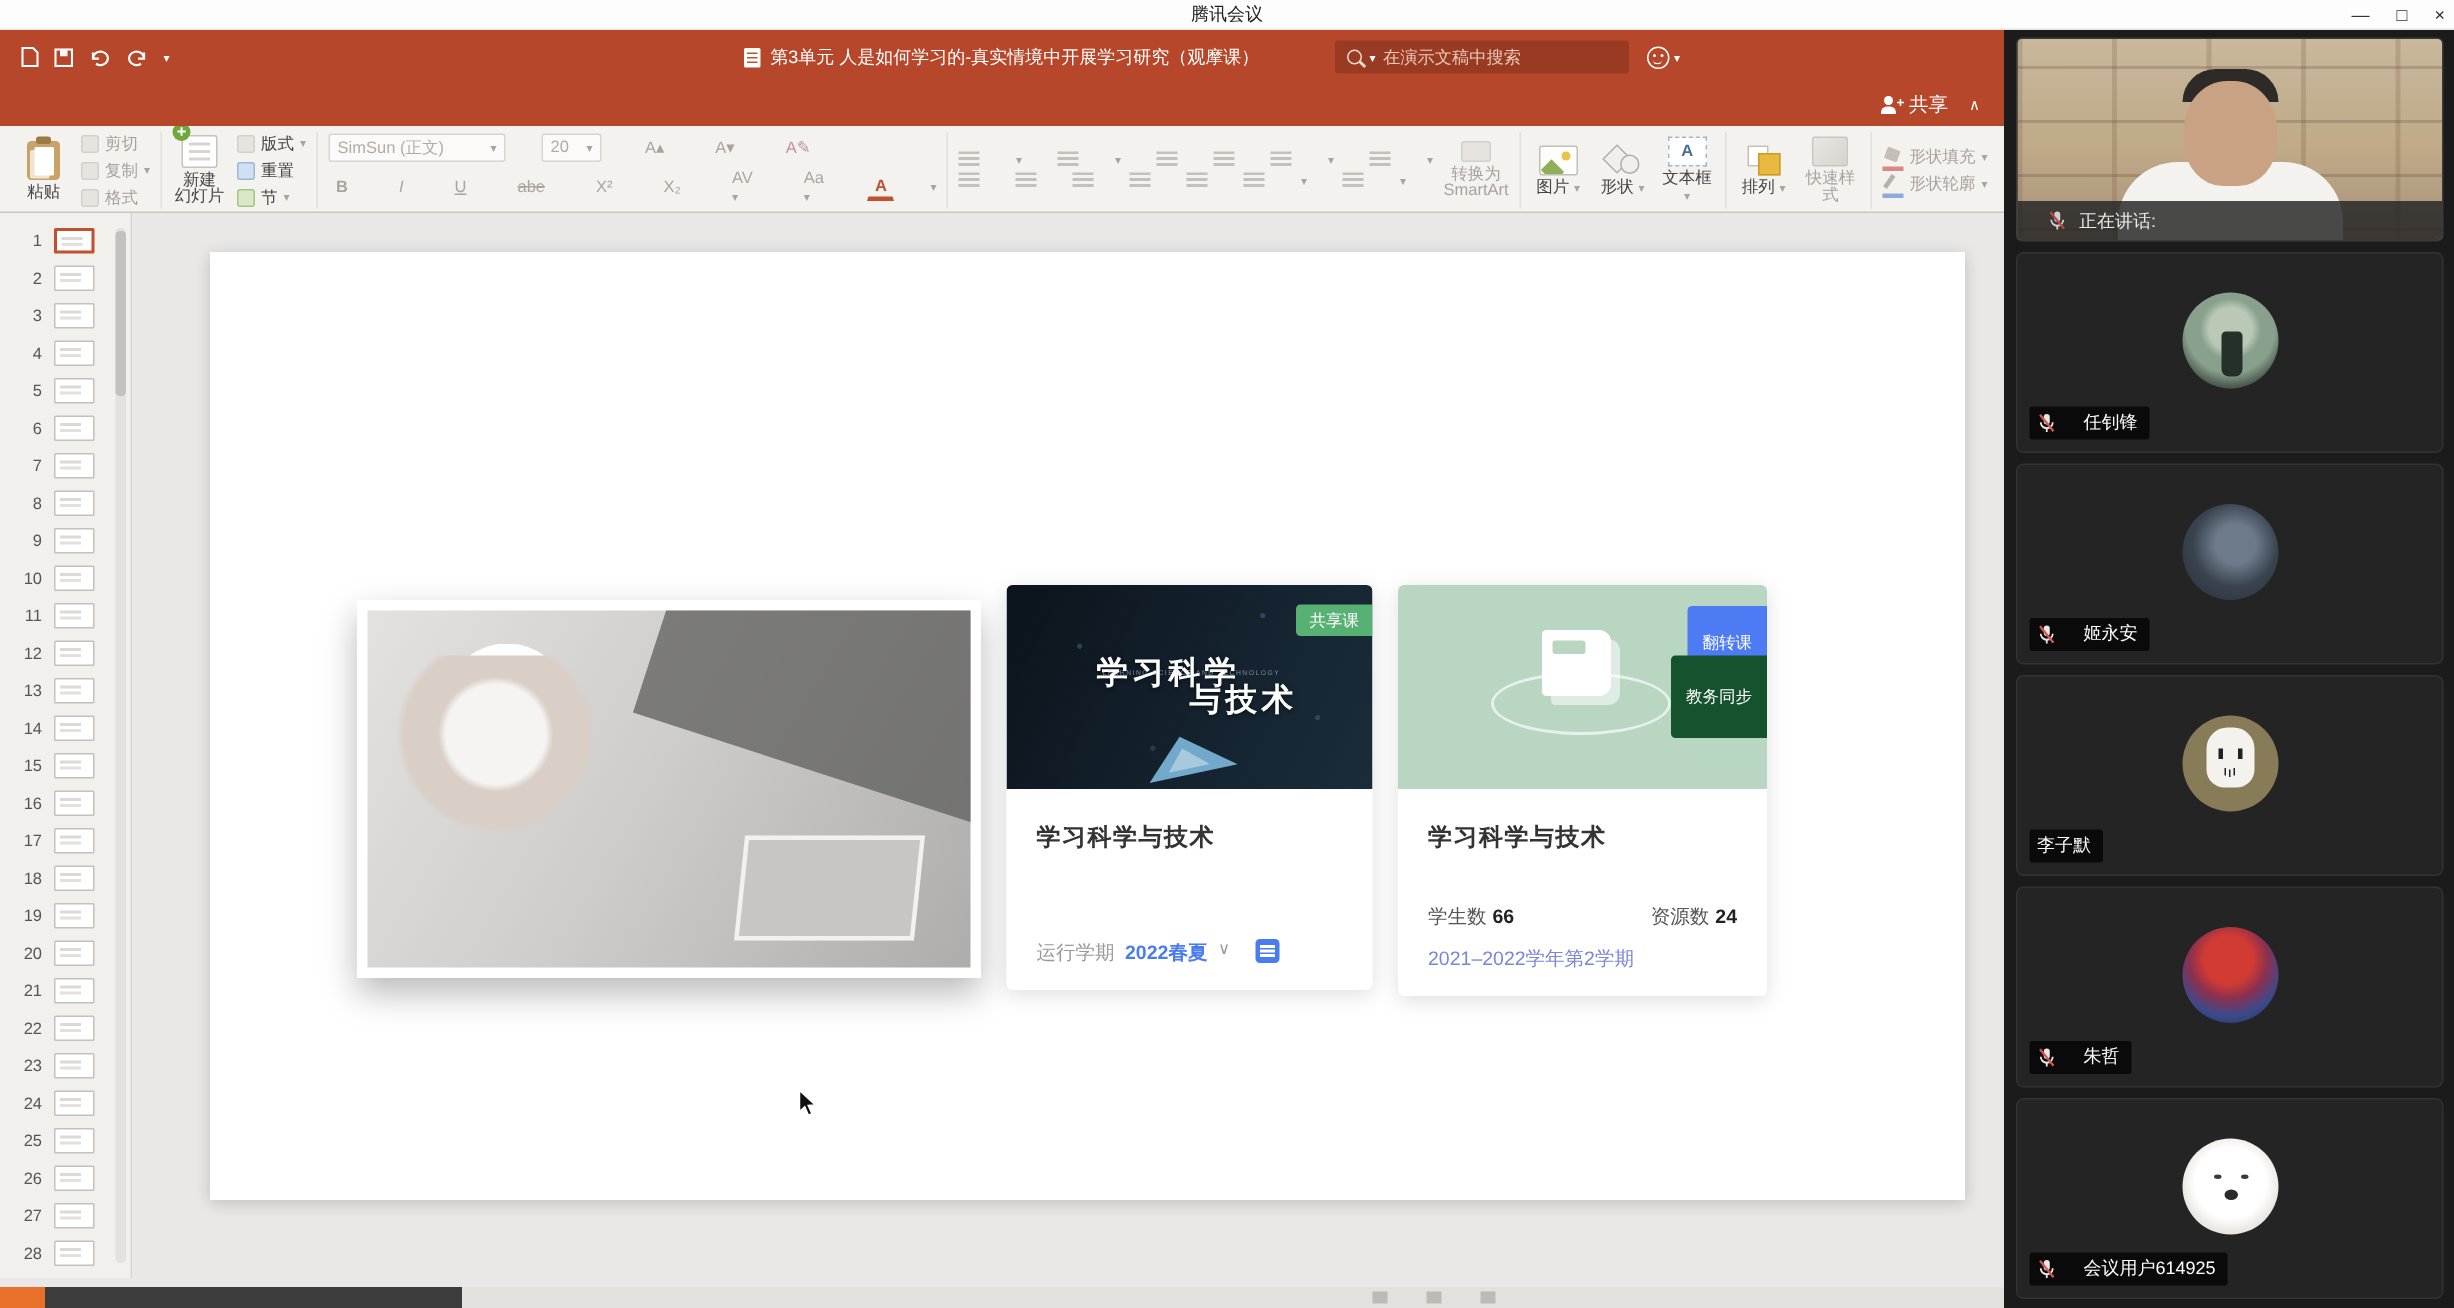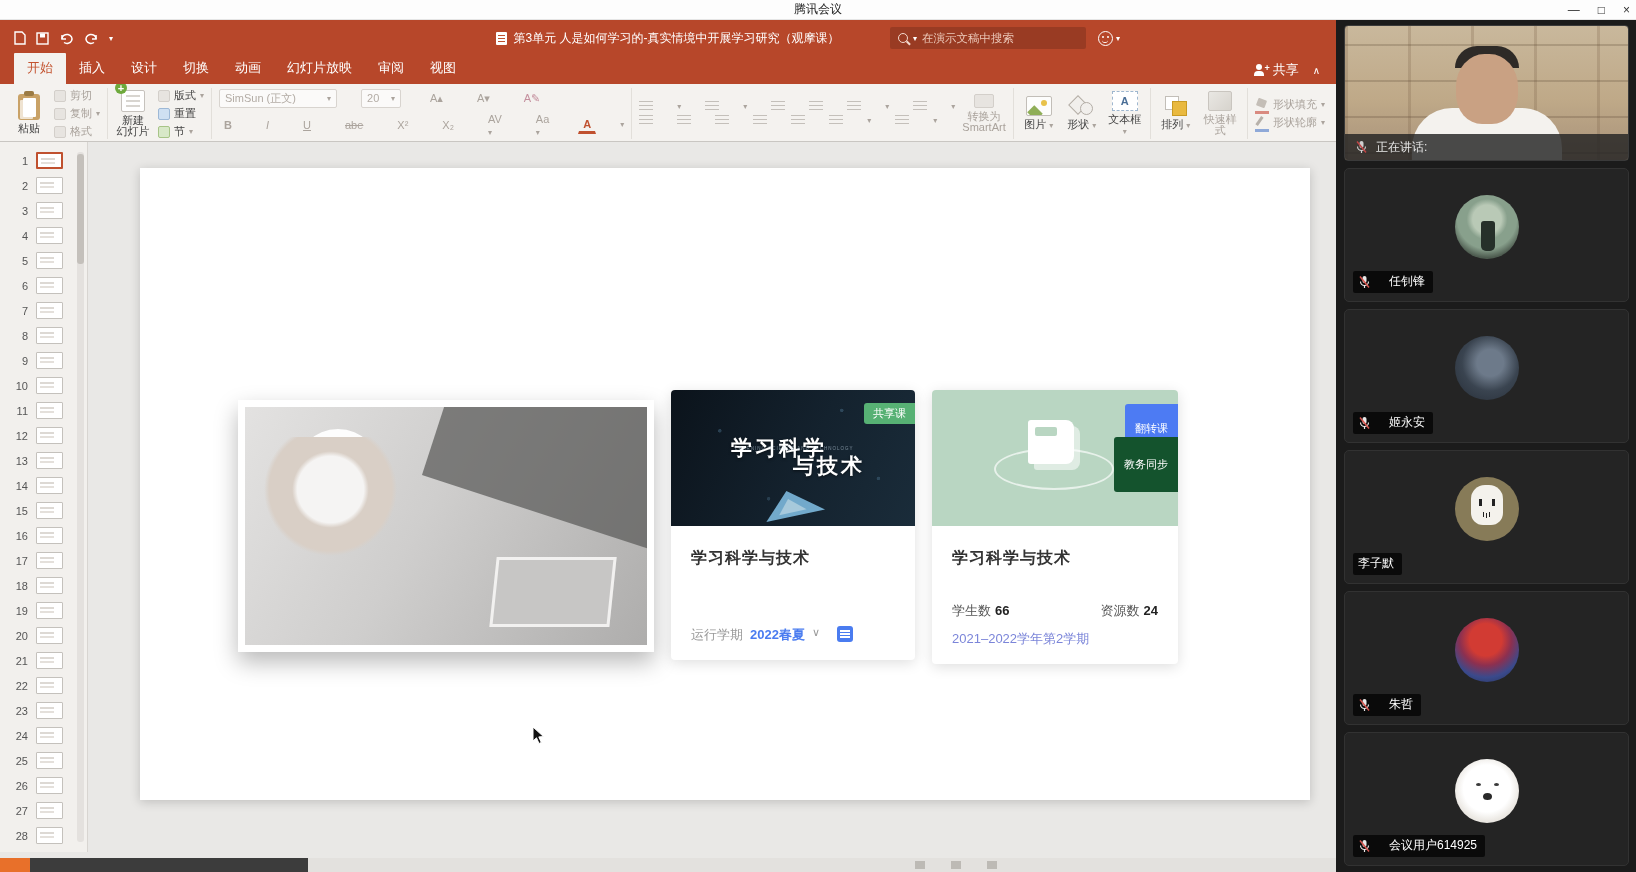--- a/index.html
+++ b/index.html
@@ -150,21 +150,21 @@
   .ppt-bottom .view-ics i { width:10px; height:8px; background:#bdbab5; display:block; }
 
   
   .video-tile { position:relative; height:136px; border-radius:4px; overflow:hidden; background:linear-gradient(180deg,#c9b89c 0%,#bfa988 55%,#a8927a 100%); flex:none; border:1px solid #3a3a3a; }
   .video-tile .shelf { position:absolute; inset:0; background:
      linear-gradient(rgba(90,70,50,.25) 0 2px, transparent 2px 34px) 0 18px/100% 36px,
      linear-gradient(90deg, rgba(120,95,70,.25) 0 3px, transparent 3px 60px) 0 0/63px 100%; }
   .video-tile .shirt { position:absolute; left:50%; bottom:-8px; transform:translateX(-50%); width:150px; height:60px; background:#f4f2ee; border-radius:40px 40px 0 0; }
   .video-tile .head { position:absolute; left:50%; bottom:36px; transform:translateX(-50%); width:62px; height:70px; background:#c9a183; border-radius:46% 46% 42% 42%; }
   .video-tile .hair { position:absolute; left:50%; bottom:92px; transform:translateX(-50%); width:64px; height:22px; background:#2e2a27; border-radius:30px 30px 0 0; }
-  .speak-bar { position:absolute; left:0; right:0; bottom:0; height:26px; background:rgba(35,35,35,.82); display:flex; align-items:center; gap:8px; padding:0 10px; color:#e8e8e8; font-size:12px; }
+  .speak-bar { position:absolute; left:0; right:0; bottom:0; height:26px; background:rgba(35,35,35,.82); display:flex; align-items:center; gap:8px; padding:0 20px; color:#e8e8e8; font-size:12px; }
 
   .p-tile { position:relative; flex:1; background:#242424; border-radius:5px; border:1px solid #323232; overflow:hidden; }
   .avatar { position:absolute; left:50%; top:44%; transform:translate(-50%,-50%); width:64px; height:64px; border-radius:50%; }
   .av-vase-plant { background:radial-gradient(circle at 50% 38%, #b9c9b6 0 28%, #88a08c 40% 58%, #4e5c50 75% 100%); }
   .av-vase-plant::after { content:""; position:absolute; left:26px; top:26px; width:14px; height:30px; background:#26302a; border-radius:3px 3px 5px 5px; }
   .av-cartoon-face { background:radial-gradient(circle at 50% 50%, #877b58 0 100%); }
   .av-cartoon-face::before { content:""; position:absolute; left:16px; top:8px; width:32px; height:40px; background:#f4f2ec; border-radius:14px 14px 12px 12px; }
   .av-cartoon-face::after { content:""; position:absolute; left:24px; top:22px; width:3px; height:7px; background:#222; box-shadow:13px 0 0 #222, 3px 12px 0 -1px #222, 6px 13px 0 -1px #222, 9px 12px 0 -1px #222; }
   .av-person-silhouette { background:radial-gradient(circle at 55% 42%, #6d7a8a 0 26%, #3a4450 55%, #252c36 100%); }
   .av-spiderman { background:radial-gradient(circle at 48% 34%, #d23b33 0 30%, #8c3050 48%, #3a4a8c 70%, #232b4a 100%); }
@@ -220,30 +220,20 @@
           <span class="caret">▾</span>
           <span>在演示文稿中搜索</span>
         </div>
         <div class="smiley-btn">
           <span class="smiley"></span>
           <span class="caret">▾</span>
         </div>
       </div>
 
       <div class="tab-row">
-        <div id="tabs-container" style="display:flex;">
-            <div class="tab active">开始</div>
-            <div class="tab">插入</div>
-            <div class="tab">设计</div>
-            <div class="tab">切换</div>
-            <div class="tab">动画</div>
-            <div class="tab">幻灯片放映</div>
-            <div class="tab">审阅</div>
-            <div class="tab">视图</div>
-          </div>
         <div class="share-area">
           <div class="share-btn">
             <span class="person-plus">
                 <span class="plus">+</span>
               </span>
             <span>共享</span>
           </div>
           <span class="chev-up">∧</span>
         </div>
       </div>

